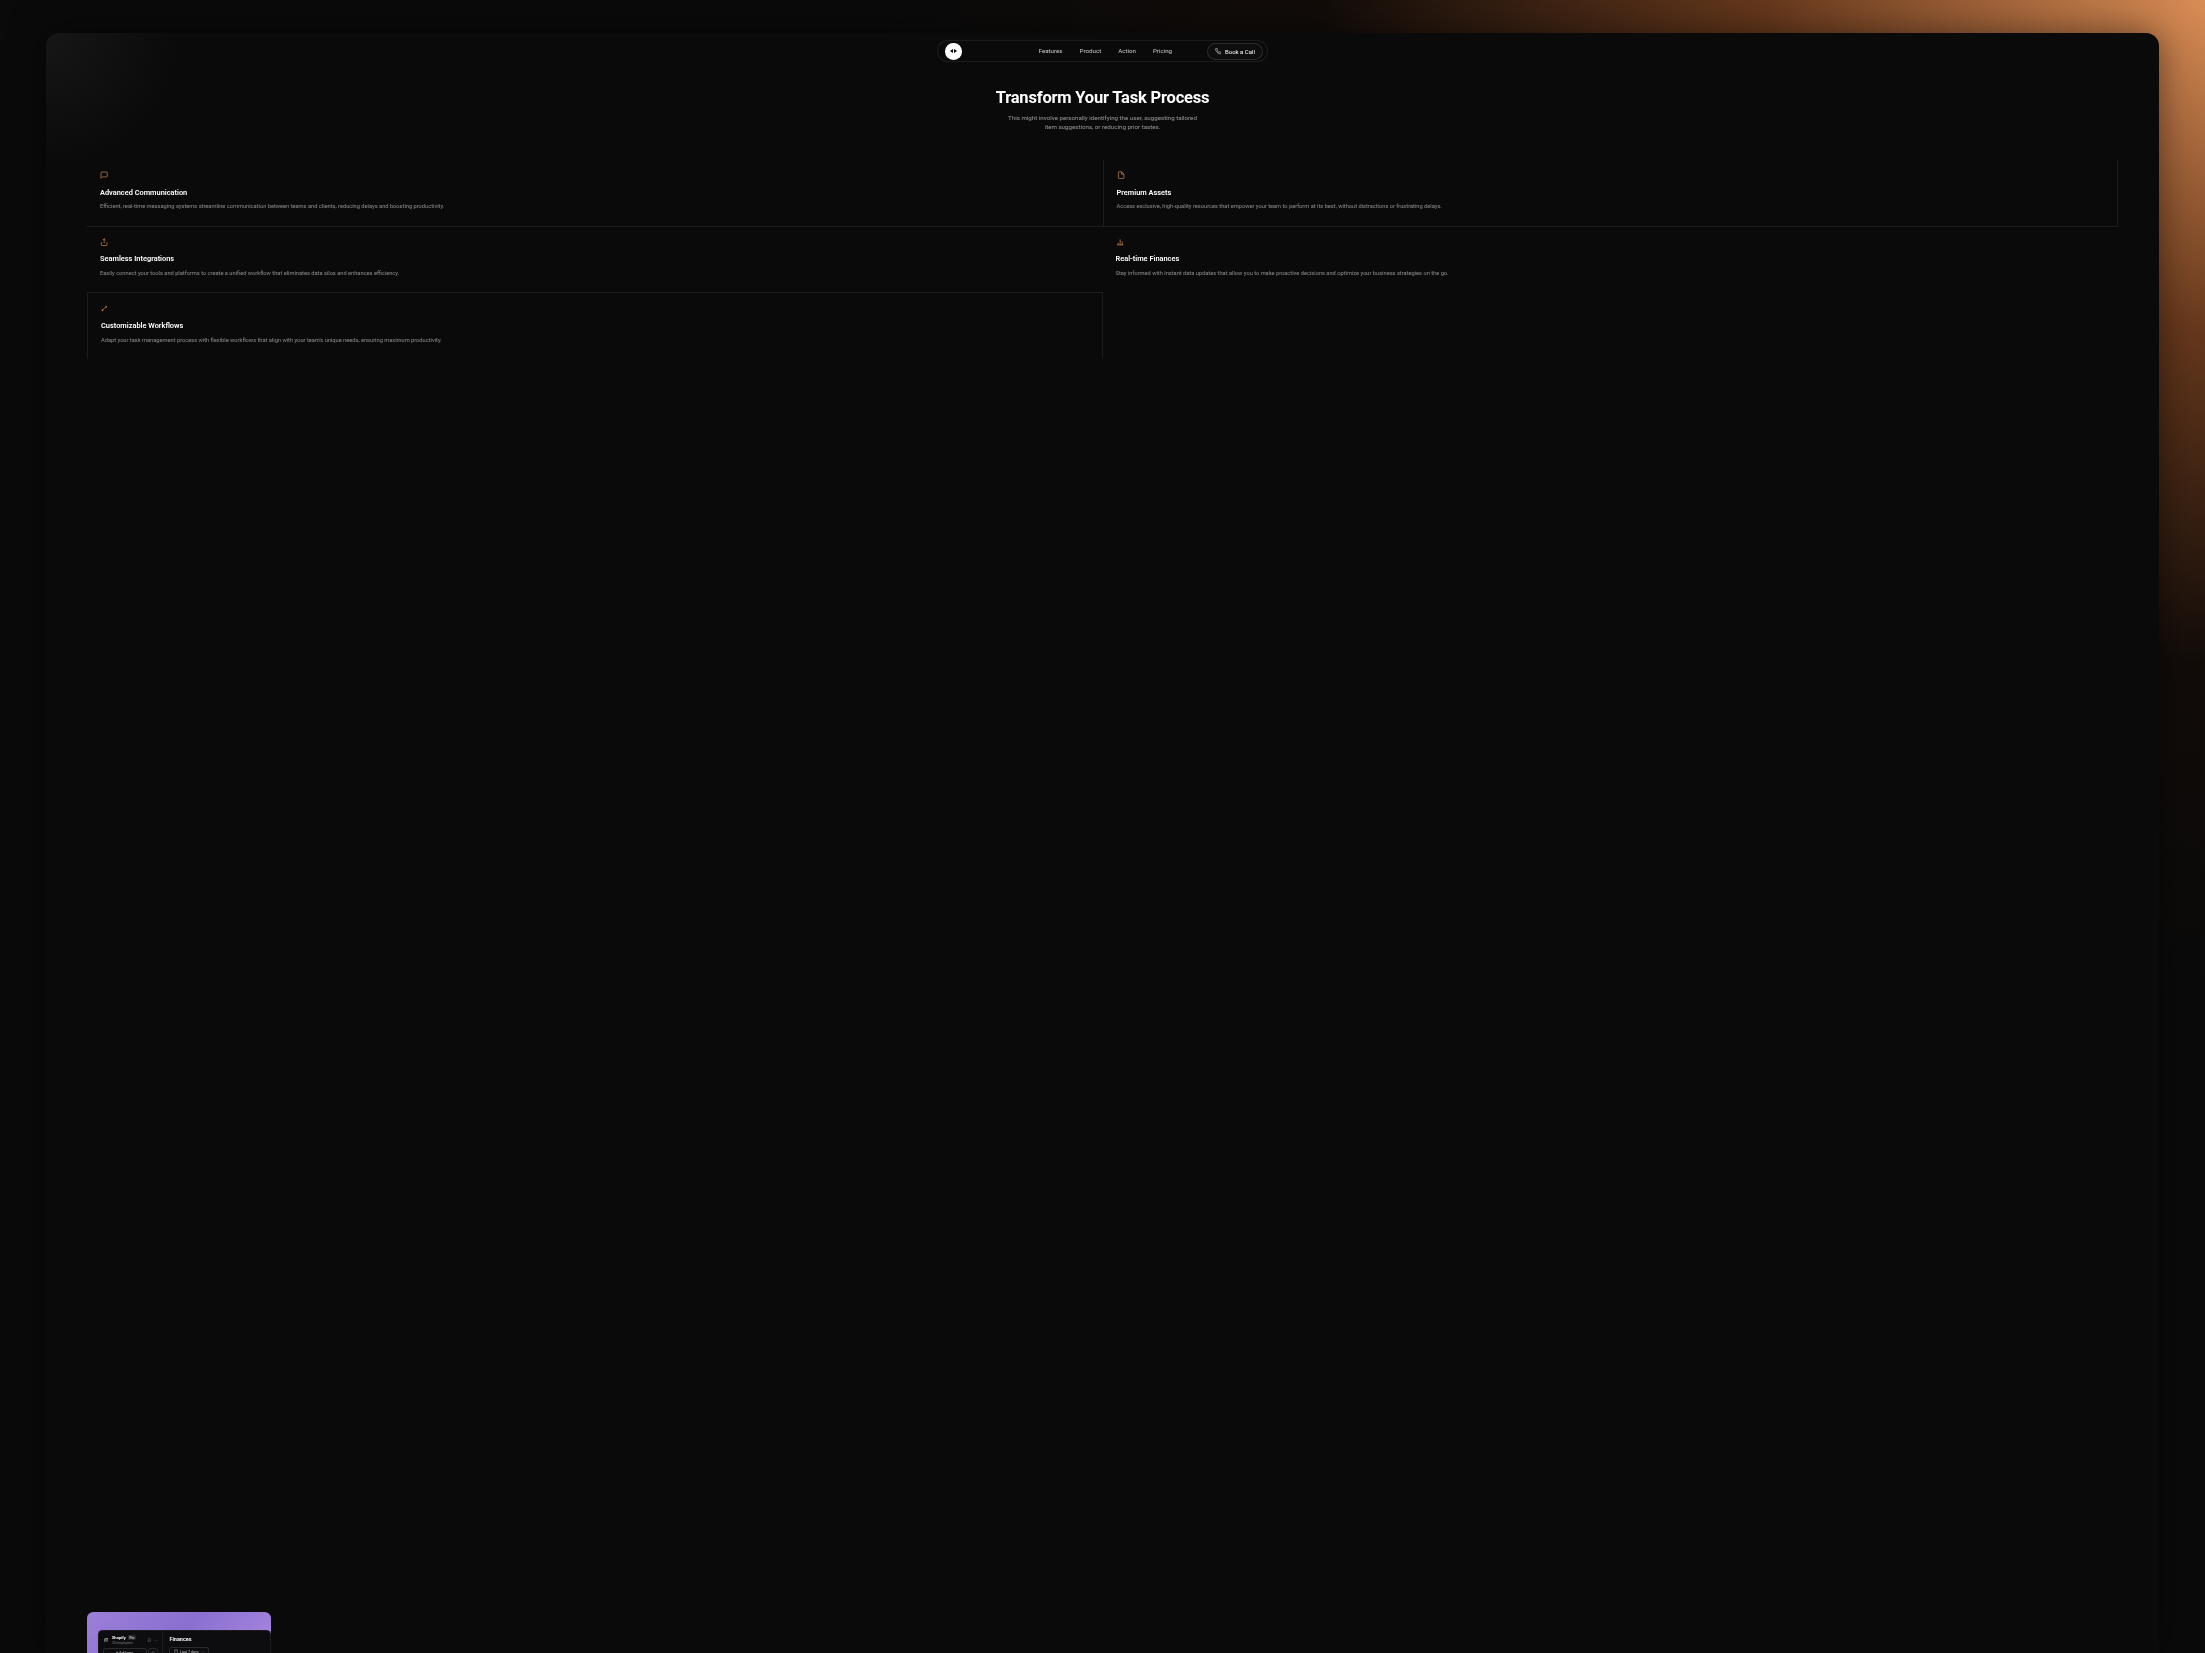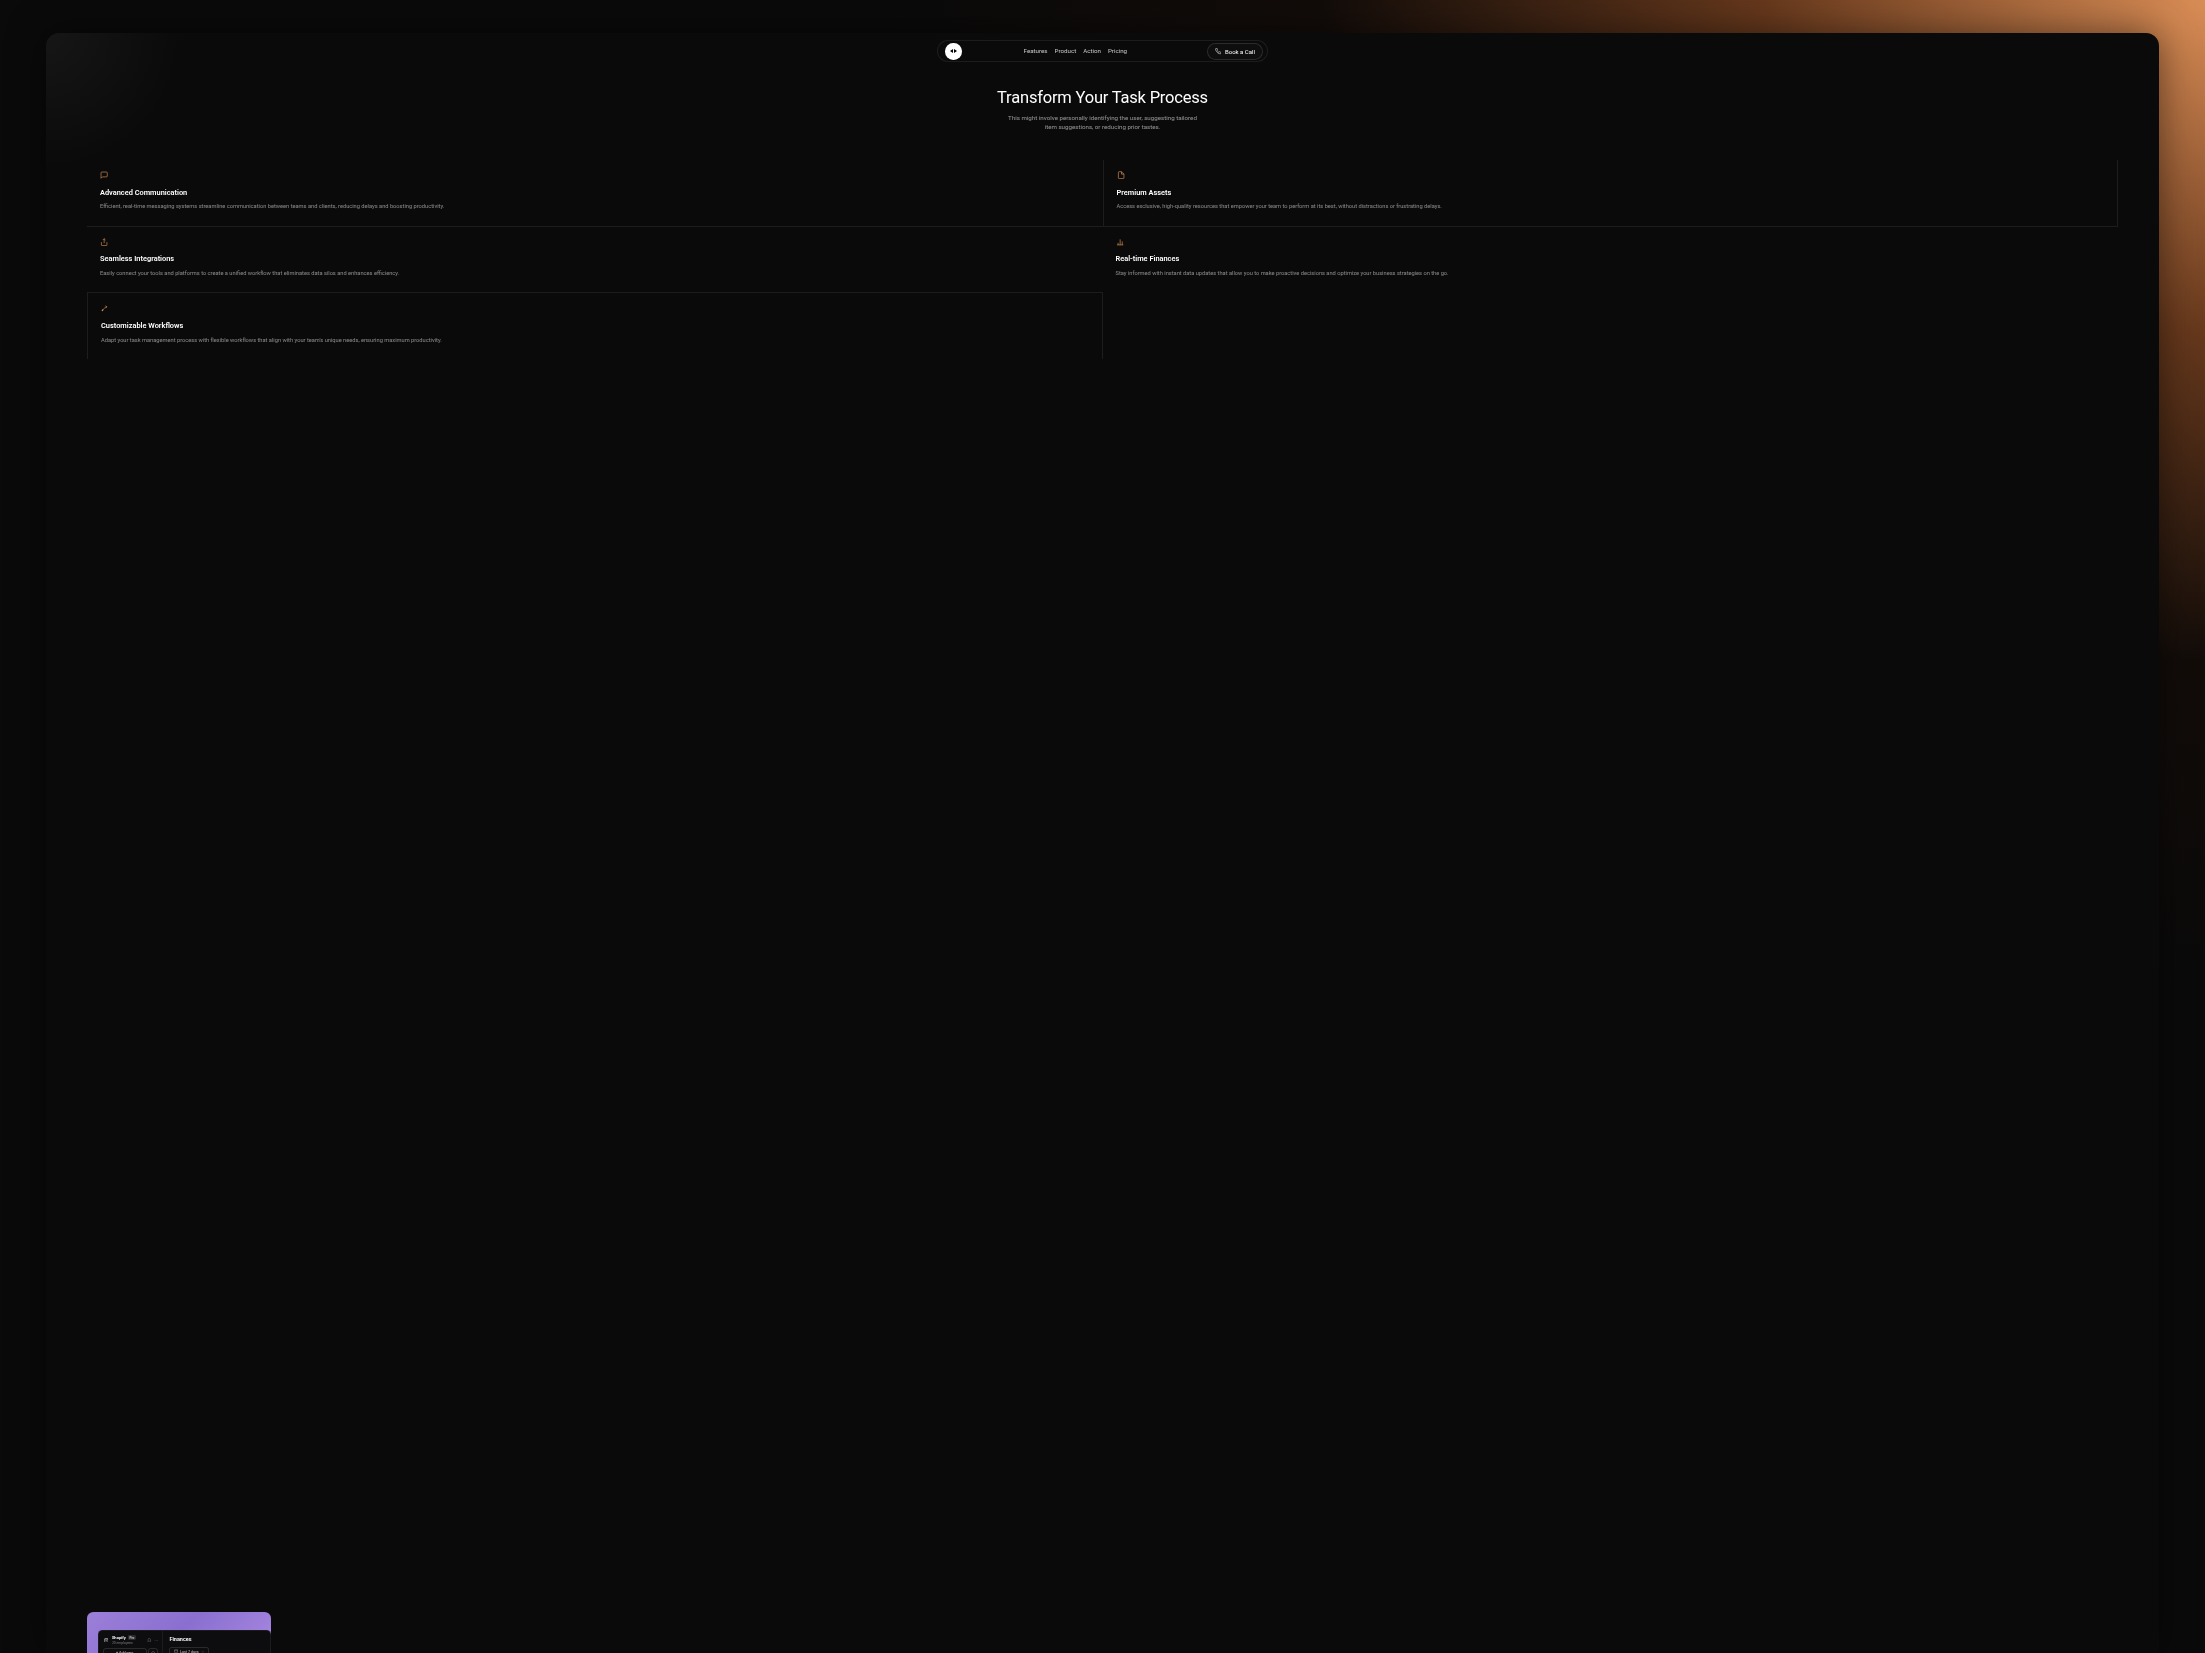--- a/index.html
+++ b/index.html
@@ -62,22 +62,22 @@
   border-right: 3.7px solid #000;
 }
 .logo-right {
   width: 0; height: 0;
   border-top: 2.8px solid transparent;
   border-bottom: 2.8px solid transparent;
   border-left: 3.7px solid #000;
 }
 .nav-links {
   display: flex;
-  gap: 7px;
-  margin-left: 23px;
+  gap: 17px;
+  margin-left: 38px;
   padding-left: 24px;
 }
 .nav-link {
   color: rgba(255,255,255,0.75);
   font-size: 6.2px;
   cursor: pointer;
 }
 .cta {
   margin-left: auto;
   border: 0.5px solid rgba(255,255,255,0.12);
@@ -92,21 +92,21 @@
   background: rgba(20,20,20,0.4);
 }
 .hero {
   text-align: center;
   margin-top: 26px;
   padding: 0 18.4px;
 }
 .hero h1 {
   color: #fff;
   font-size: 16.5px;
-  font-weight: 400;
+  font-weight: 700;
   letter-spacing: -0.2px;
 }
 .hero p {
   color: rgba(255,255,255,0.55);
   font-size: 6.2px;
   line-height: 1.5;
   margin-top: 6.4px;
   max-width: 202px;
   margin-left: auto;
   margin-right: auto;

